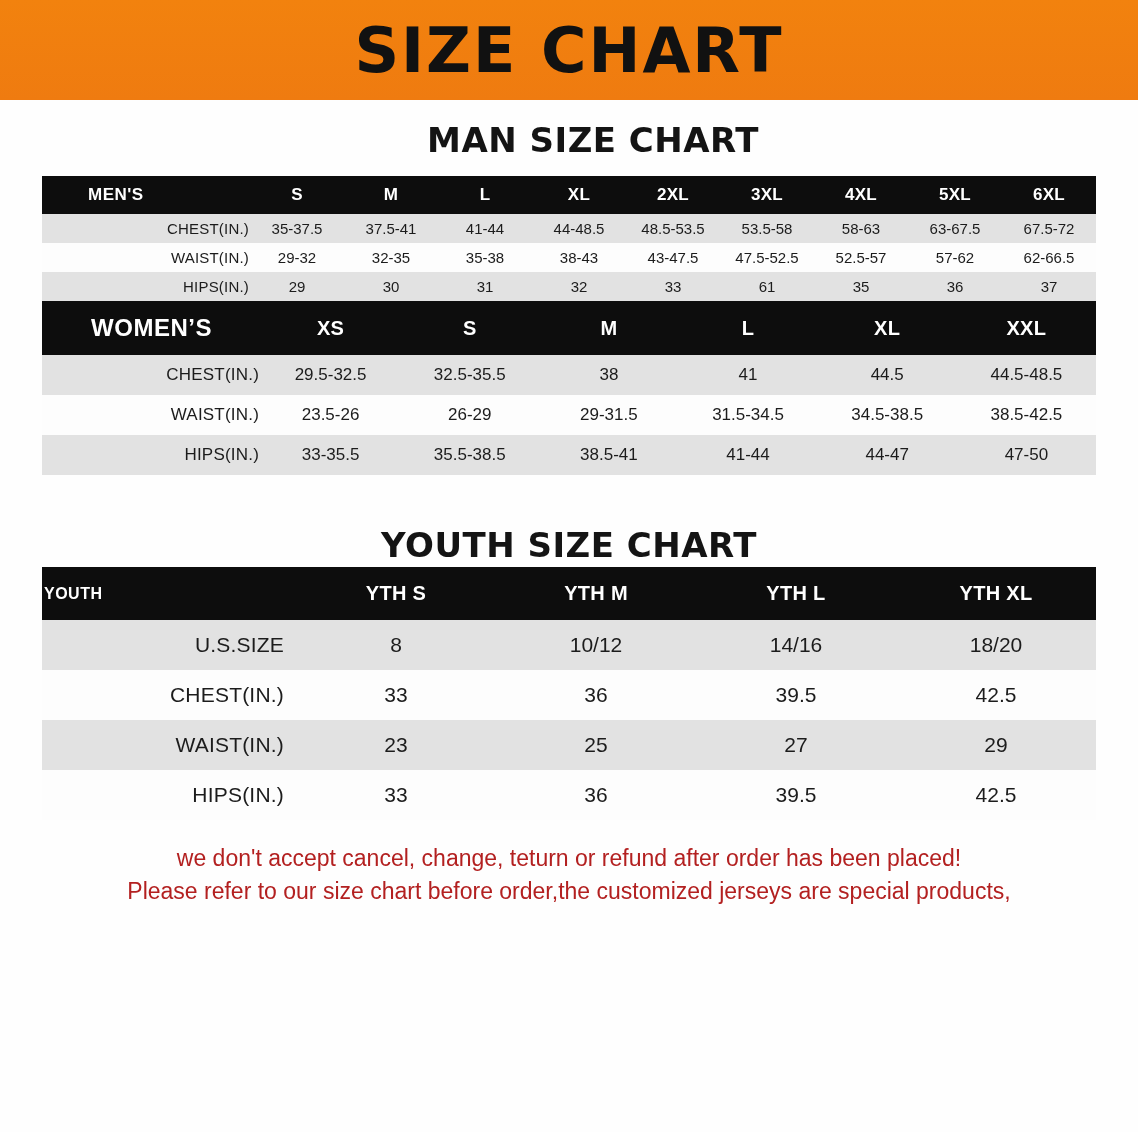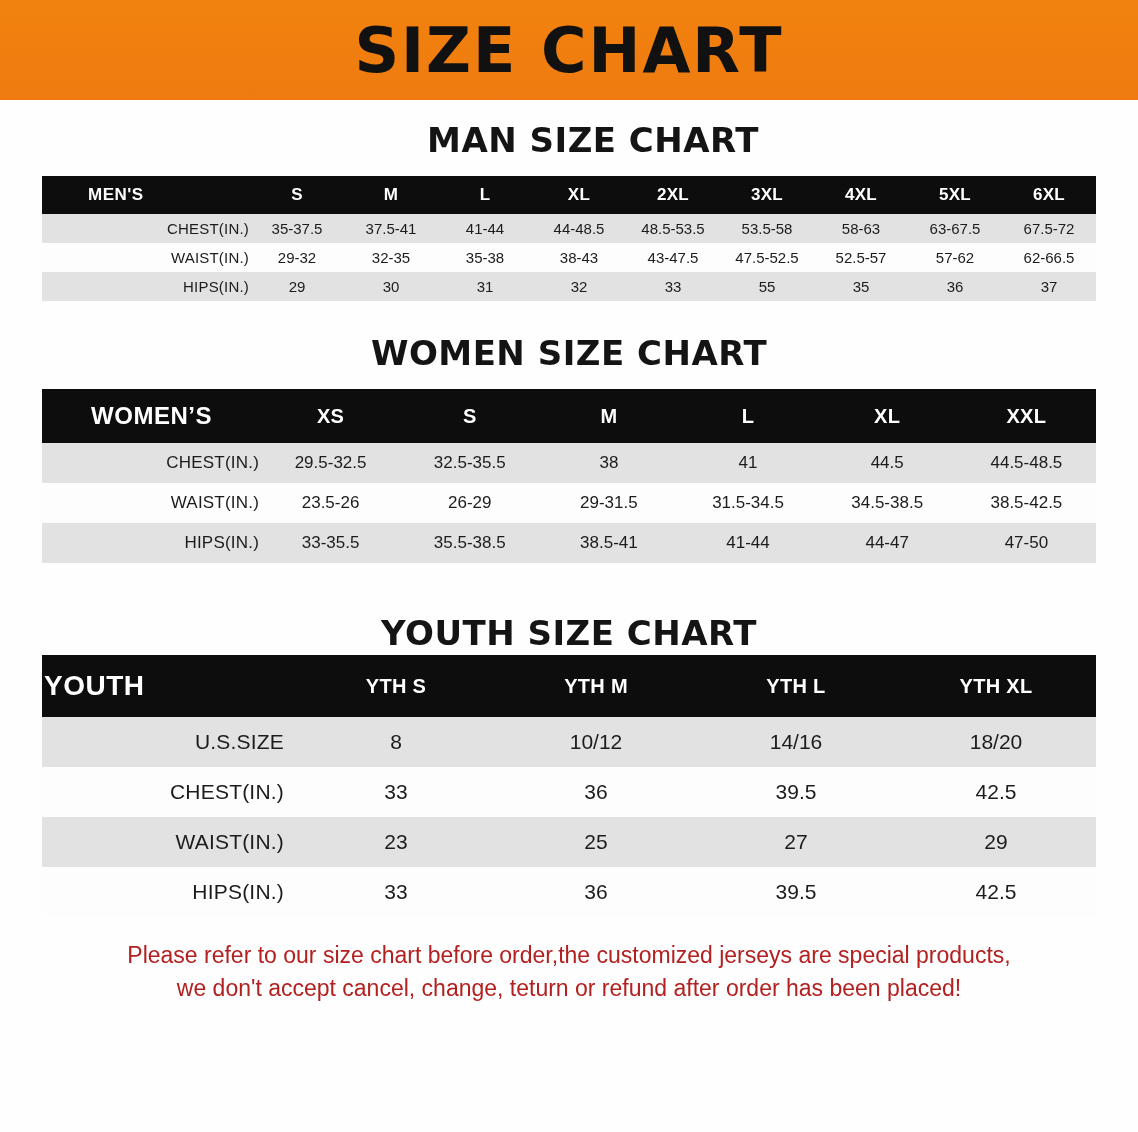--- a/index.html
+++ b/index.html
@@ -103,21 +103,21 @@
   #men-table thead th { font-size: 17px; }
   #men-table tbody td { font-size: 15px; padding: 6px 1px; }
   #men-table tbody td.rowlabel { font-size: 15px; }
 
   
   #women-table thead th.corner { width: 215px; font-size: 24px; }
   #women-table thead th { font-size: 20px; padding: 13px 2px; text-align: center; }
   #women-table tbody td { font-size: 17px; padding: 10px 2px; }
 
   
-  #youth-table thead th.corner { width: 250px; font-size: 28px; }
+  #youth-table thead th.corner { width: 250px; font-size: 16px; }
   #youth-table thead th { font-size: 20px; padding: 15px 2px; }
   #youth-table tbody td { font-size: 21px; padding: 13px 12px; }
 
   
   .note {
     margin: 22px 38px 0 38px;
     color: #b32020;
     font-family: "Liberation Sans", sans-serif;
     font-size: 23px;
     line-height: 1.42;
@@ -178,30 +178,29 @@
           <td>57-62</td>
           <td>62-66.5</td>
         </tr>
         <tr class="odd">
           <td class="rowlabel">HIPS(IN.)</td>
           <td>29</td>
           <td>30</td>
           <td>31</td>
           <td>32</td>
           <td>33</td>
-          <td>55</td>
+          <td>61</td>
           <td>35</td>
           <td>36</td>
           <td>37</td>
         </tr>
       </tbody>
     </table>
   </div>
 
-  <div class="section-heading h-women">WOMEN SIZE CHART</div>
   <div class="table-wrap">
     <table class="size-table" id="women-table">
       <thead>
         <tr>
           <th class="corner">WOMEN’S</th>
           <th>XS</th>
           <th>S</th>
           <th>M</th>
           <th>L</th>
           <th>XL</th>
@@ -279,17 +278,17 @@
           <td>33</td>
           <td>36</td>
           <td>39.5</td>
           <td>42.5</td>
         </tr>
       </tbody>
     </table>
   </div>
 
   <div class="note">
+    <span class="line">we don't accept cancel, change, teturn or refund after order has been placed!</span>
     <span class="line">Please refer to our size chart before order,the customized jerseys are special products,</span>
-    <span class="line">we don't accept cancel, change, teturn or refund after order has been placed!</span>
   </div>
 
 </div>
 
 </body></html>

